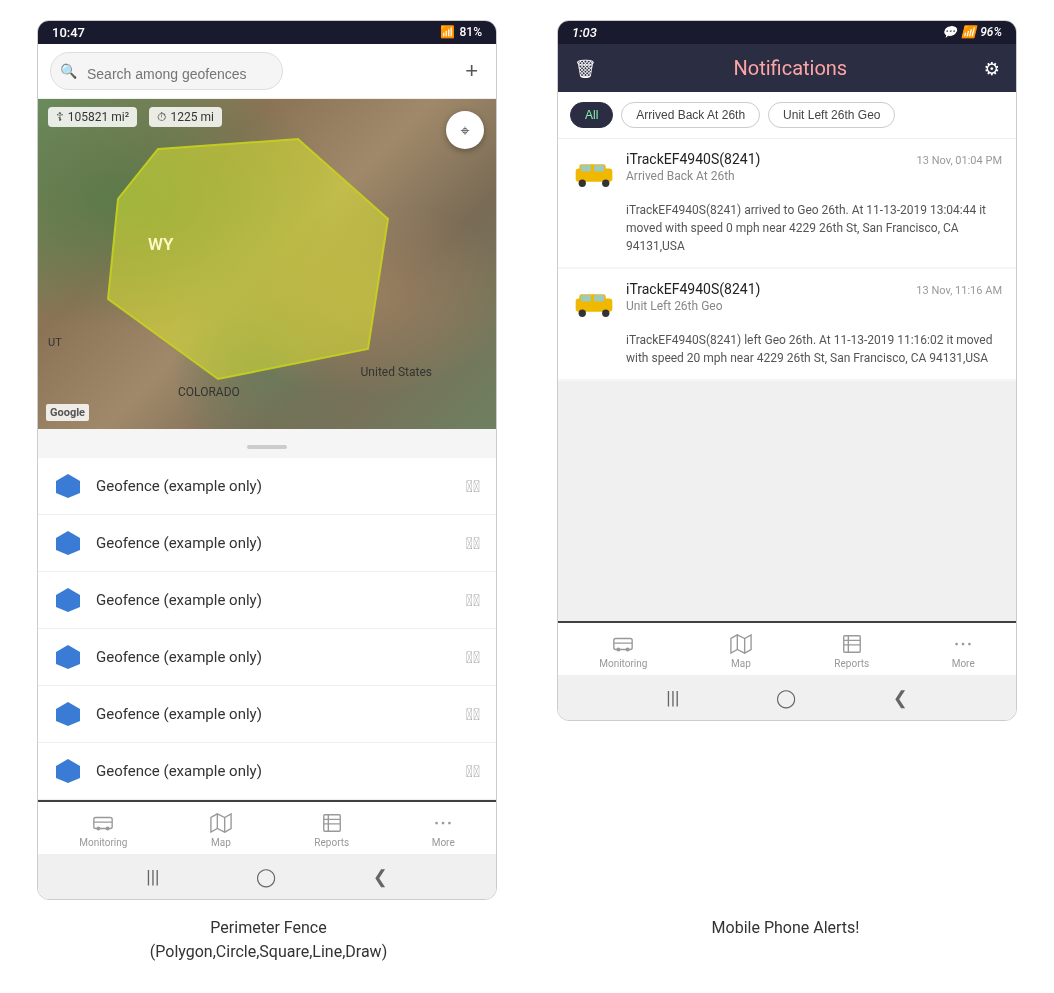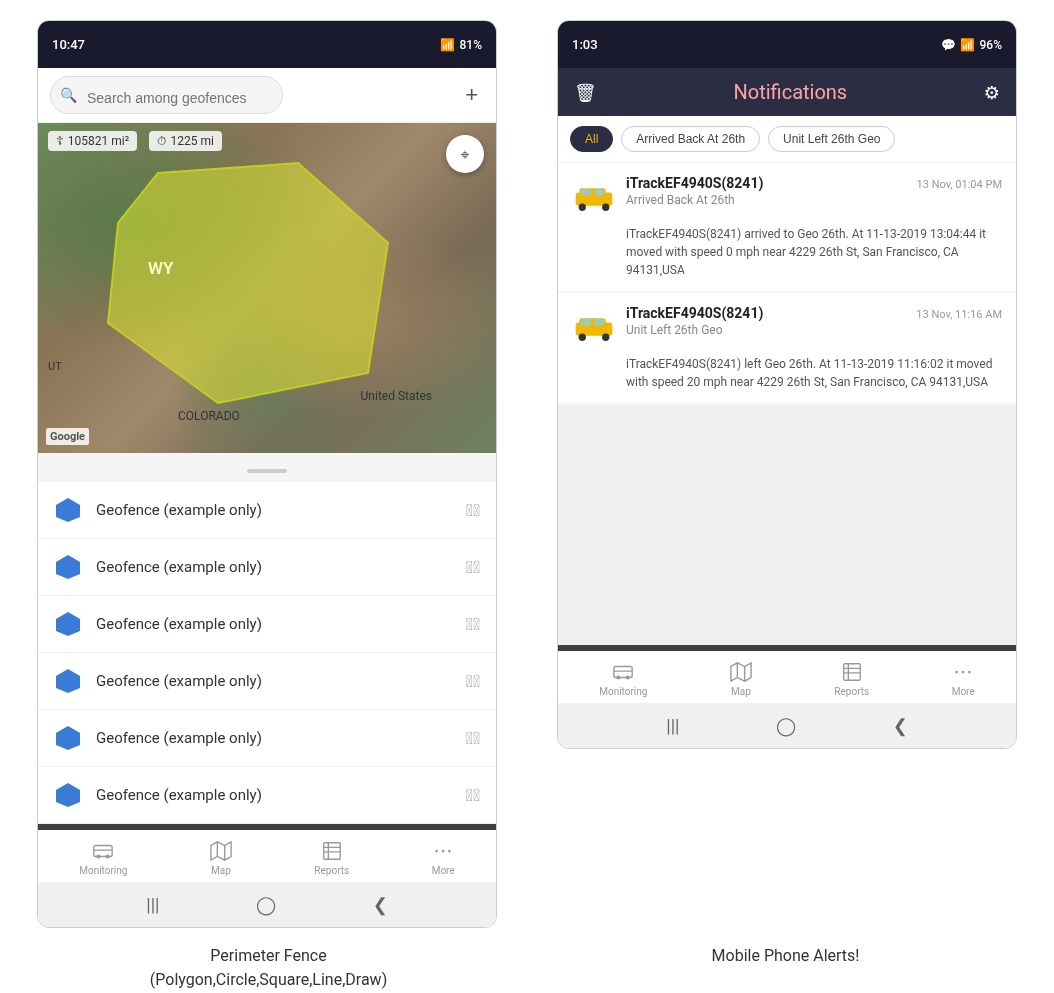--- a/index.html
+++ b/index.html
@@ -30,22 +30,22 @@
       background: #fff;
       flex-shrink: 0;
     }
 
     
     .status-bar {
       background: #1a1a2e;
       color: #fff;
       display: flex;
       justify-content: space-between;
-      align-items: flex-end;
-      padding: 16px 14px;
+      align-items: flex-start;
+      padding: 4px 14px;
       font-size: 13px;
       font-weight: 500;
     }
     .status-bar .status-right {
       display: flex;
       align-items: center;
       gap: 4px;
       font-size: 12px;
     }
 
@@ -227,21 +227,21 @@
     .eye-slash {
       color: #aaa;
       font-size: 16px;
     }
 
     
     .bottom-nav {
       display: flex;
       justify-content: space-around;
       padding: 10px 0 6px;
-      border-top: 6px solid #404040;
+      border-top: 2px solid #404040;
       background: #fff;
     }
     .nav-item {
       display: flex;
       flex-direction: column;
       align-items: center;
       gap: 3px;
       color: #999;
       font-size: 10px;
       cursor: pointer;
@@ -261,20 +261,21 @@
     }
     .sys-btn {
       font-size: 18px;
       color: #666;
       cursor: pointer;
     }
 
     
     .right-phone .status-bar {
       background: #1a1a2e;
+      font-style: italic;
     }
 
     .notif-header {
       background: #2b2d42;
       display: flex;
       align-items: center;
       justify-content: space-between;
       padding: 12px 16px;
     }
     .notif-title {
@@ -299,21 +300,21 @@
       border: 1.5px solid #ccc;
       border-radius: 20px;
       padding: 5px 14px;
       font-size: 12px;
       background: #fff;
       color: #444;
       cursor: pointer;
     }
     .filter-btn.active {
       background: #2b2d42;
-      color: #eab308;
+      color: #86efac;
       border-color: #2b2d42;
     }
 
     .notif-list {
       background: #f5f5f5;
     }
     .notif-card {
       background: #fff;
       margin-bottom: 2px;
       padding: 12px 14px;
@@ -335,21 +336,21 @@
     .notif-meta {
       flex: 1;
     }
     .notif-device-row {
       display: flex;
       justify-content: space-between;
       align-items: baseline;
     }
     .notif-device {
       font-size: 14px;
-      font-weight: bold;
+      font-weight: normal;
       color: #222;
     }
     .notif-time {
       font-size: 11px;
       color: #999;
     }
     .notif-event {
       font-size: 12px;
       color: #888;
       margin-top: 2px;

